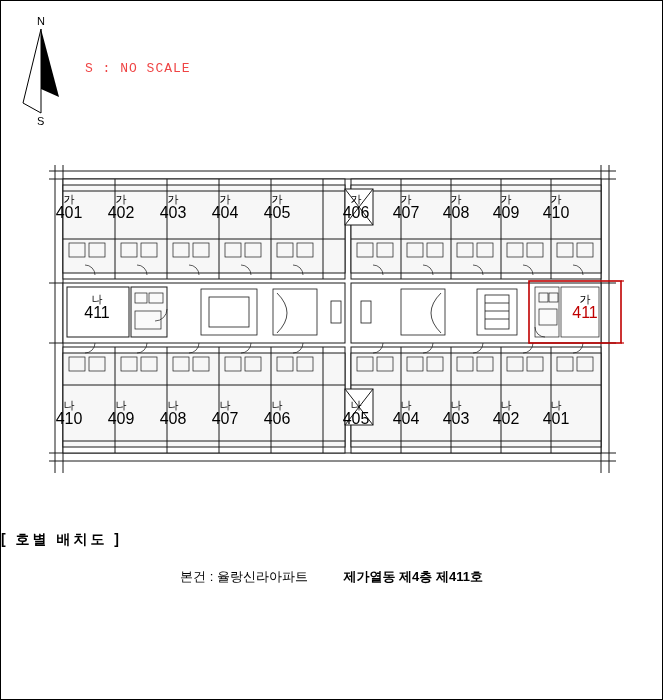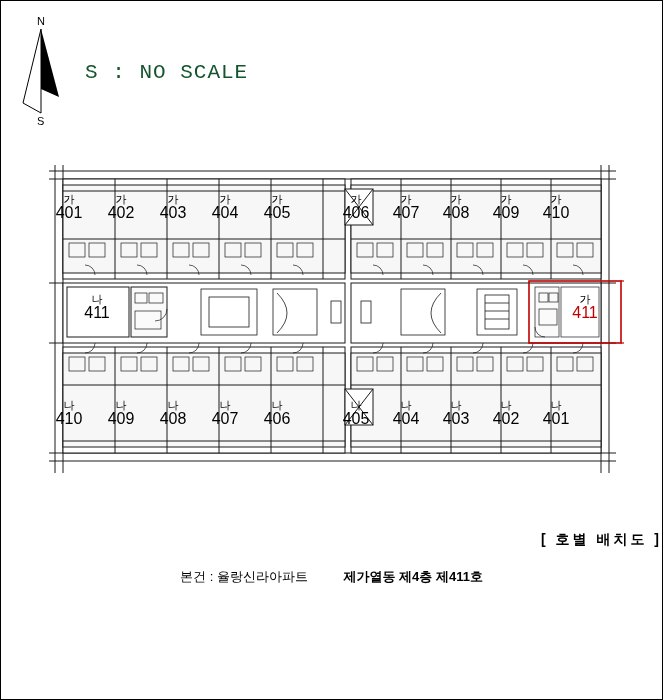--- a/index.html
+++ b/index.html
@@ -37,23 +37,23 @@
     font-family: "Liberation Sans", sans-serif;
   }
   #north-arrow .n-label { top: 0px; }
   #north-arrow .s-label { top: 100px; }
 
   
   #scale-note {
     position: absolute;
     left: 84px;
     top: 60px;
-    font-size: 21px;
+    font-size: 13px;
     letter-spacing: 1px;
-    color: #14532d;
+    color: #ef4444;
     font-family: "Liberation Mono", monospace;
   }
 
   
   #floorplan {
     position: absolute;
     left: 40px;
     top: 160px;
     width: 583px;
     height: 320px;
@@ -80,21 +80,21 @@
     line-height: 13px;
   }
   .unit-label.highlight .num { color: #c00000; }
 
   
   #caption-title {
     position: absolute;
     left: 0;
     right: 0;
     top: 530px;
-    text-align: right;
+    text-align: left;
     font-size: 14px;
     font-weight: bold;
     letter-spacing: 3px;
     color: #000;
   }
   #caption-sub {
     position: absolute;
     left: 0;
     right: 0;
     top: 567px;

